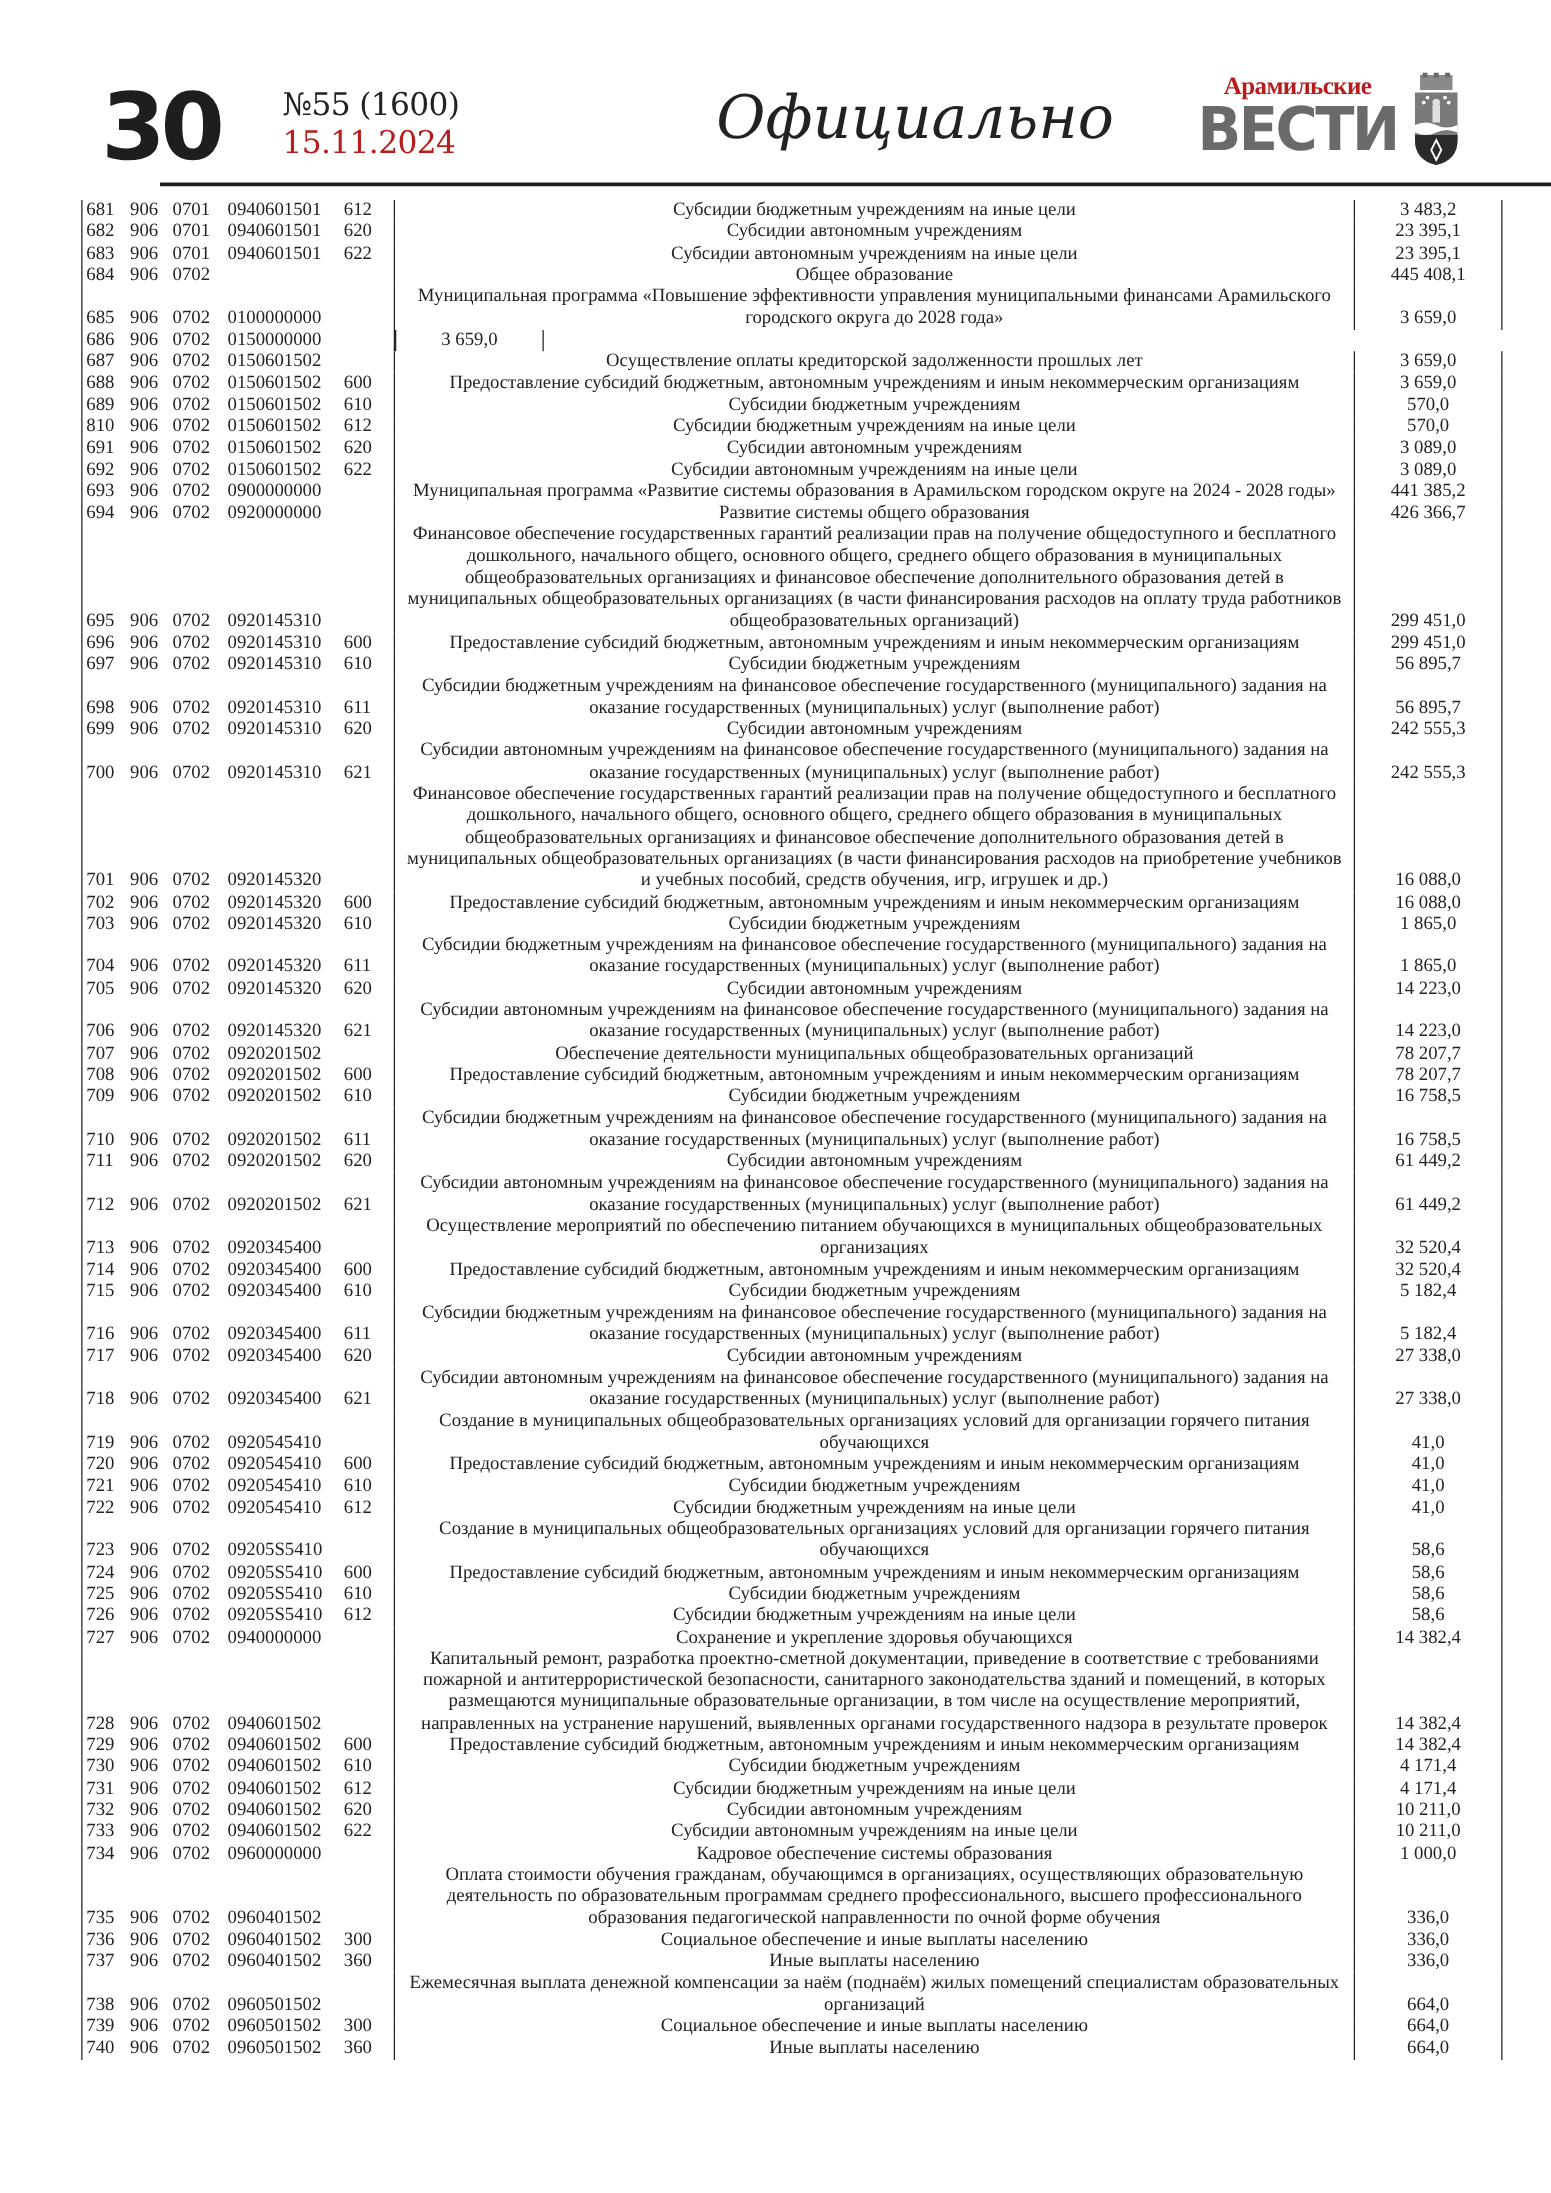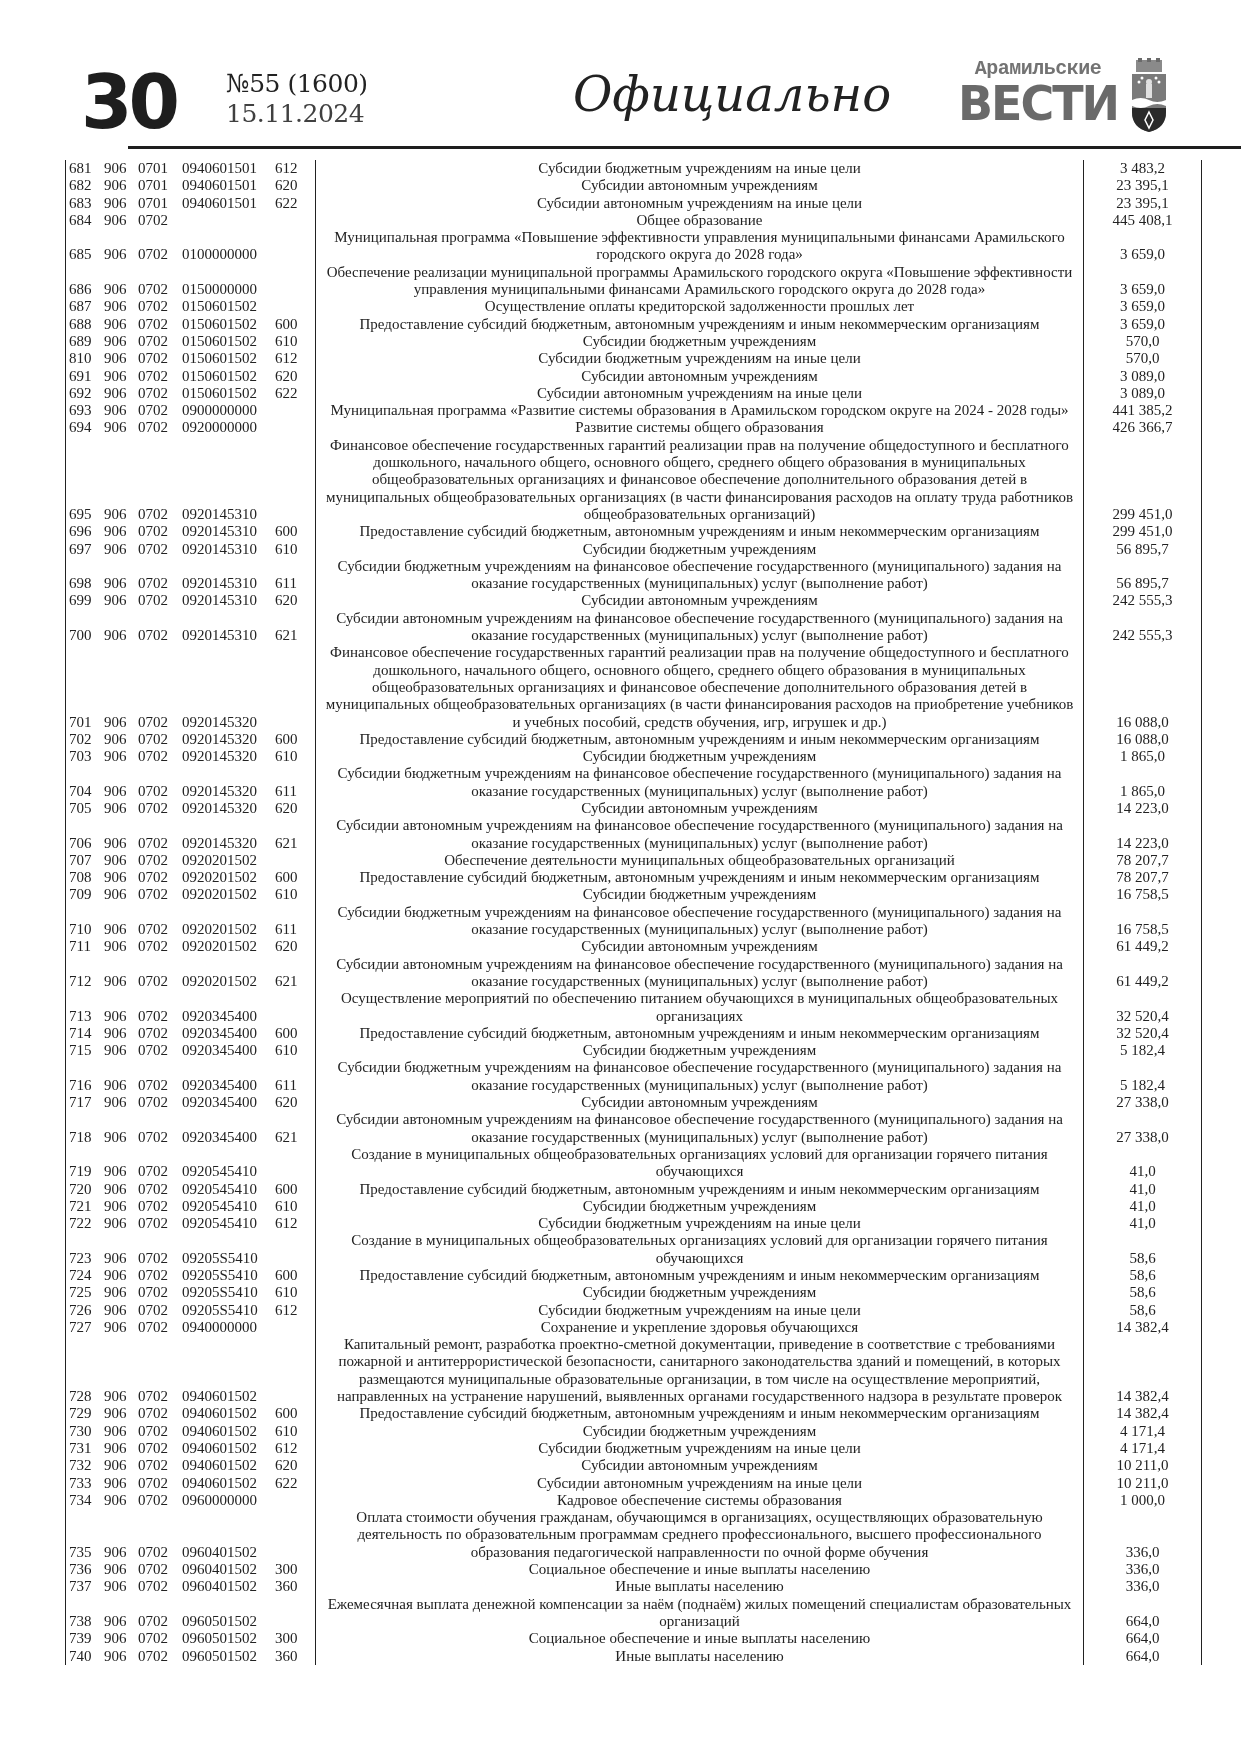--- a/index.html
+++ b/index.html
@@ -1,23 +1,23 @@
 <!DOCTYPE html>
 <html><head>
 <meta charset="utf-8">
 <style>
   html, body { margin: 0; padding: 0; background: #ffffff; }
   body { width: 1241px; height: 1754px; position: relative; overflow: hidden; color: #1a1a1a; }
   .header { position: absolute; left: 73px; top: 0; width: 1150px; height: 148px; }
   .page-num { position: absolute; left: 8px; top: 62px; font-family: "DejaVu Sans", sans-serif; font-weight: bold; font-size: 74px; letter-spacing: -4px; line-height: 80px; color: #1e1e1e; }
   .issue { position: absolute; left: 153px; top: 70px; font-family: "DejaVu Serif", serif; font-size: 25px; line-height: 28px; color: #222; letter-spacing: -0.5px; }
-  .issue-date { position: absolute; left: 153px; top: 100px; font-family: "DejaVu Serif", serif; font-size: 25px; line-height: 28px; color: #404040; letter-spacing: -0.5px; }
+  .issue-date { position: absolute; left: 153px; top: 100px; font-family: "DejaVu Serif", serif; font-size: 25px; line-height: 28px; color: #b91c1c; letter-spacing: -0.5px; }
   .section-title { position: absolute; left: 500px; top: 64px; font-family: "DejaVu Serif", serif; font-style: italic; font-size: 48px; line-height: 60px; color: #222; letter-spacing: 0px; }
   .brand { position: absolute; left: 885px; top: 58px; width: 160px; }
-  .brand-top { font-family: Liberation Mono, monospace; font-weight: bold; font-size: 20px; line-height: 22px; color: #737373; text-align: center; letter-spacing: -0.5px; }
+  .brand-top { font-family: Liberation Serif, serif; font-weight: bold; font-size: 20px; line-height: 22px; color: #b91c1c; text-align: center; letter-spacing: -0.5px; }
   .brand-main { font-family: "DejaVu Sans", sans-serif; font-weight: bold; font-size: 46px; line-height: 46px; color: #6a6a6a; text-align: center; letter-spacing: -2px; transform: scaleY(1.05); }
   .crest { position: absolute; left: 1056px; top: 58px; width: 40px; height: 76px; }
   .rule { position: absolute; left: 55px; top: 146px; width: 1150px; height: 3px; background: #1e1e1e; }
 
   .table { position: absolute; left: 65px; top: 160px; width: 1137px; font-family: "Liberation Serif", serif; font-size: 15px; color: #222; }
   .row { display: flex; align-items: flex-end; }
   .codes { width: 251px; flex: 0 0 251px; border-left: 1.5px solid #222; border-right: 1.5px solid #222; box-sizing: border-box; padding-left: 3px; display: flex; align-items: flex-end; align-self: stretch; justify-content: flex-end; }
   .codes-inner { display: flex; align-items: flex-end; width: 100%; line-height: 17.3px; }
   .c-n { width: 35px; }
   .c-a { width: 34px; }
@@ -137,21 +137,20 @@
     <div class="row">
       <div class="codes">
         <div class="codes-inner">
           <span class="c-n">686</span>
           <span class="c-a">906</span>
           <span class="c-b">0702</span>
           <span class="c-d">0150000000</span>
           <span class="c-e"></span>
         </div>
       </div>
-      <div class="desc">Обеспечение реализации муниципальной программы Арамильского городского округа «Повышение эффективности управления муниципальными финансами Арамильского городского округа до 2028 года»</div>
       <div class="amount">
         <span>3 659,0</span>
       </div>
     </div>
     <div class="row">
       <div class="codes">
         <div class="codes-inner">
           <span class="c-n">687</span>
           <span class="c-a">906</span>
           <span class="c-b">0702</span>

